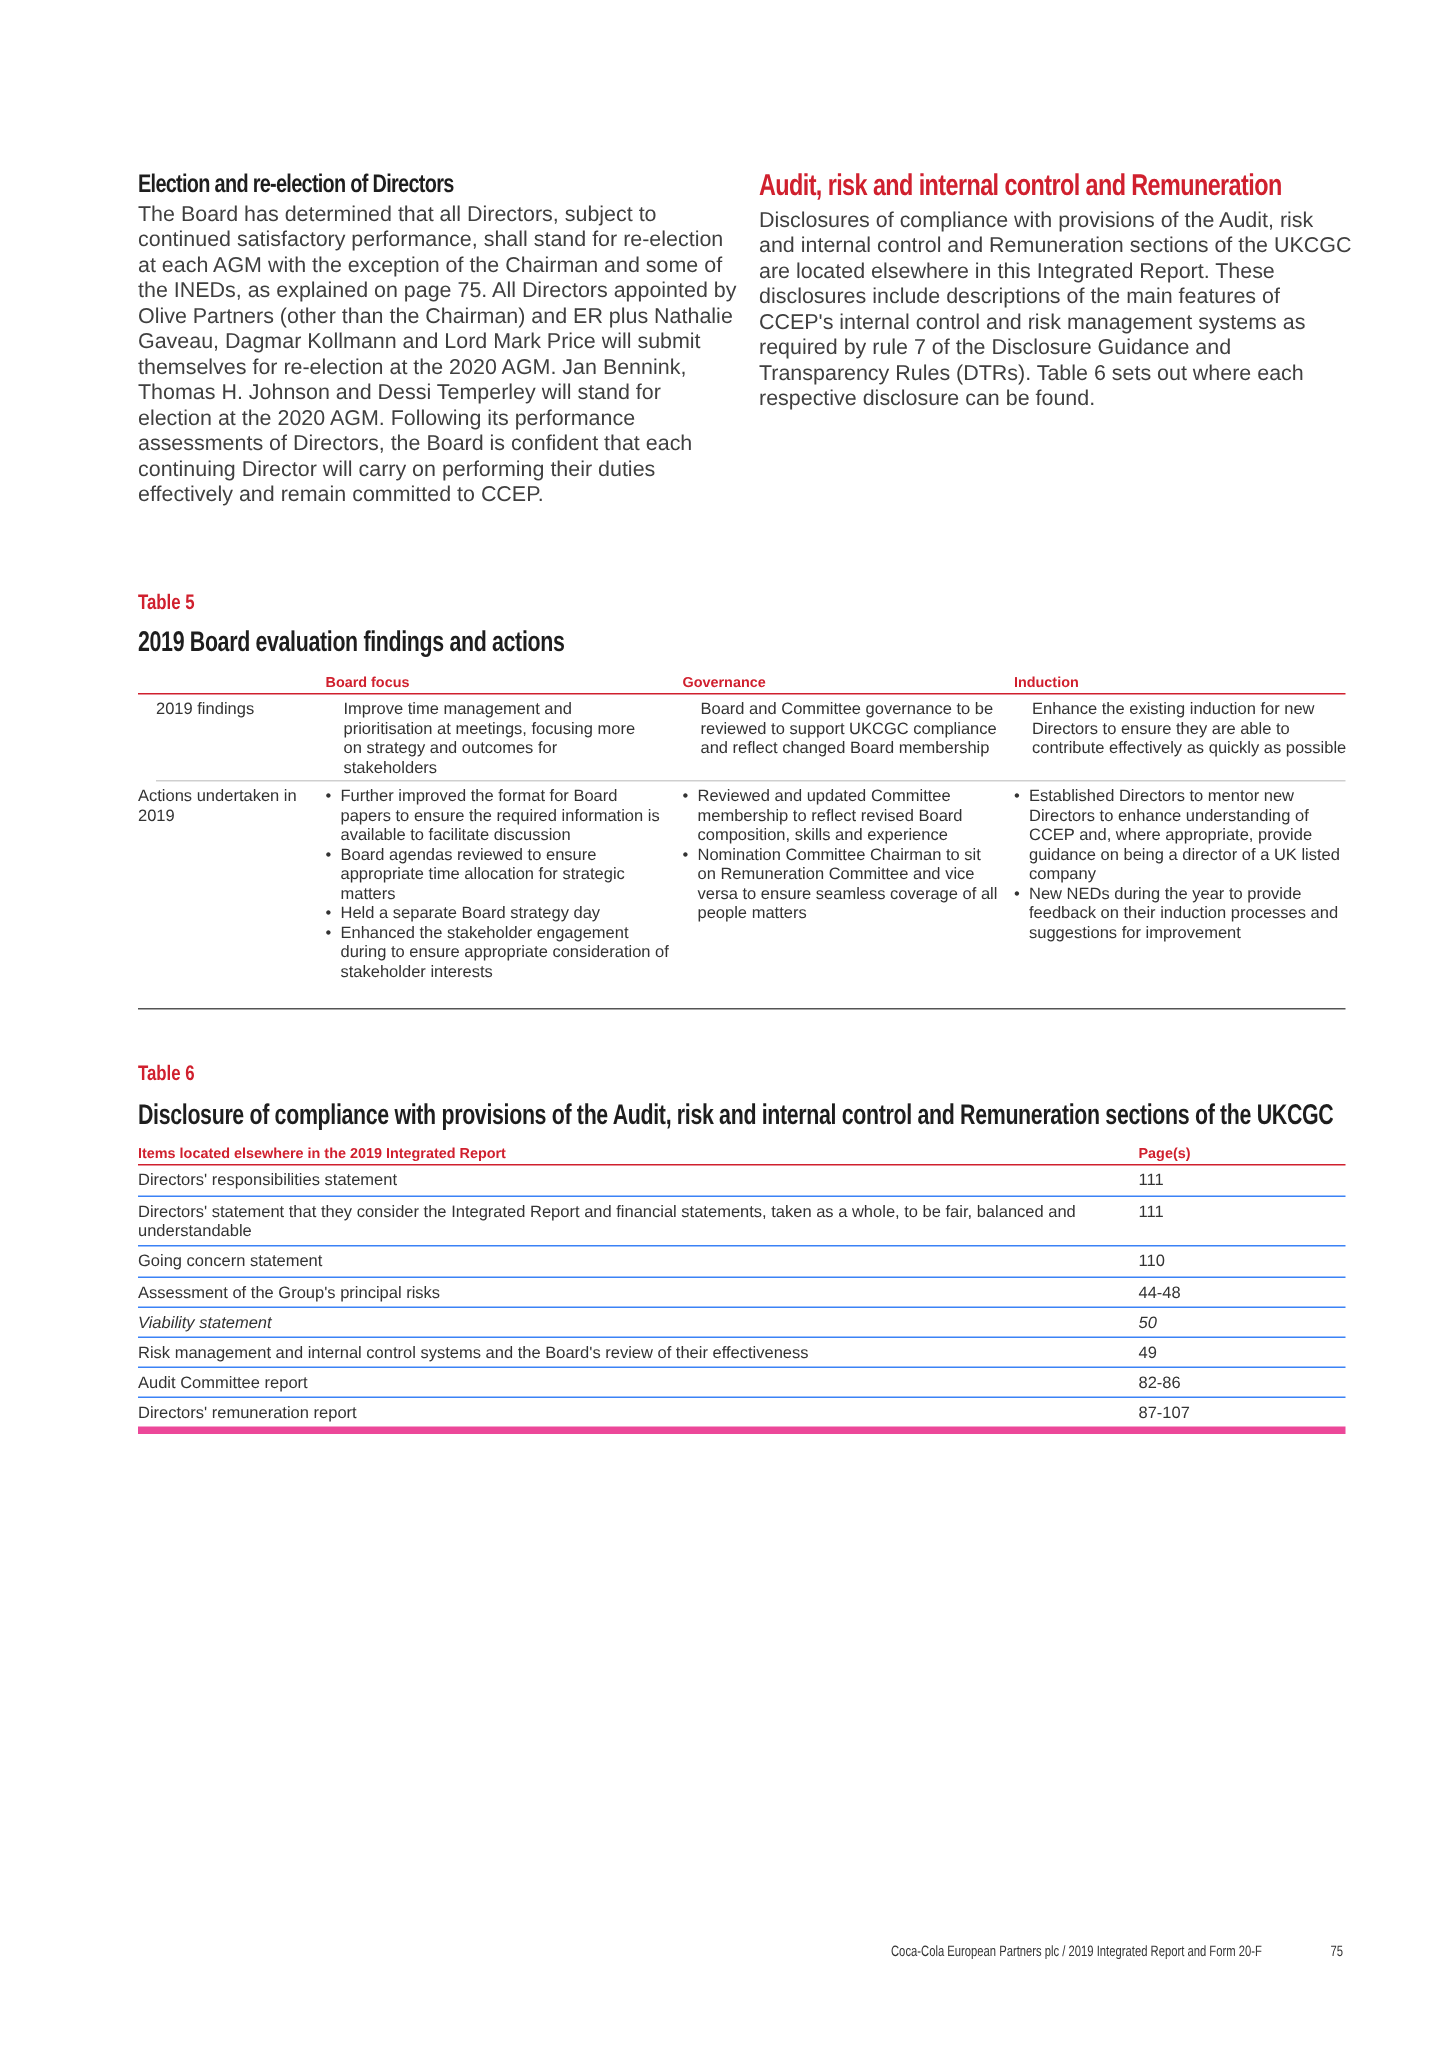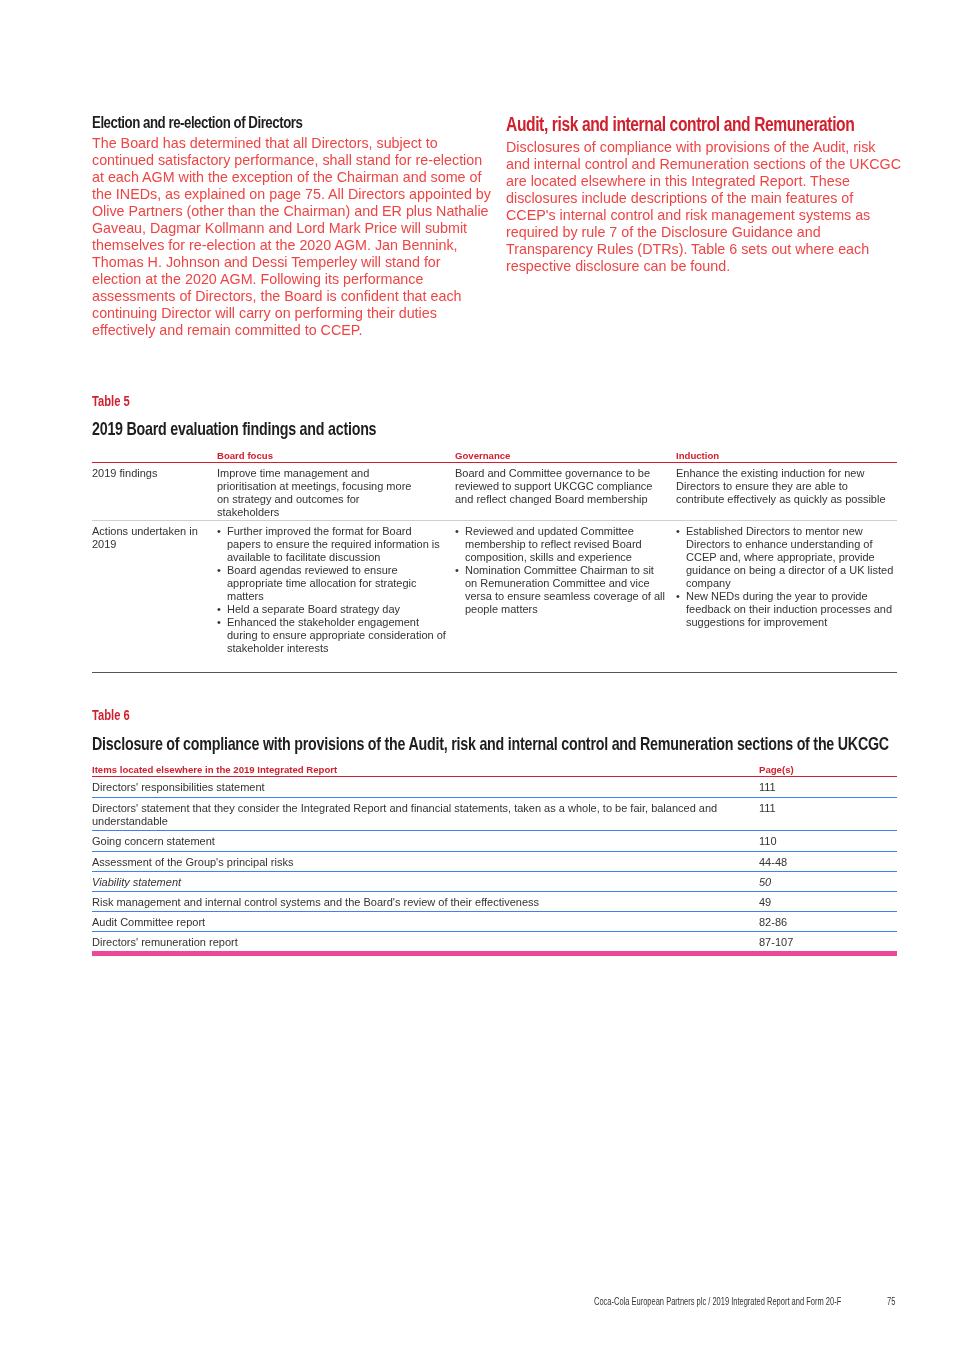--- a/index.html
+++ b/index.html
@@ -3,21 +3,21 @@
 <meta charset="utf-8">
 <style>
   html, body { margin: 0; padding: 0; background: #ffffff; }
   body { width: 965px; height: 1365px; position: relative; overflow: hidden; color: #2a2a2a; font-family: "Liberation Sans", sans-serif; }
   .cond { font-family: "Liberation Sans", sans-serif; transform-origin: 0 0; display: inline-block; white-space: nowrap; }
 
   .col-left { position: absolute; left: 92px; top: 113px; width: 400px; }
   .col-right { position: absolute; left: 506px; top: 113px; width: 395px; }
   .h-black { font-size: 17px; font-weight: bold; letter-spacing: -0.6px; transform: scaleX(0.78); color: #1e1e1e; height: 22px; }
   .h-red { font-size: 20px; font-weight: bold; letter-spacing: -0.5px; transform: scaleX(0.78); color: #d0202e; height: 26px; }
-  .body-text { font-size: 14.3px; line-height: 17px; color: #ef4444; margin: 0; }
+  .body-text { font-size: 14.3px; line-height: 17px; color: #404040; margin: 0; }
 
   .table-label { position: absolute; left: 92px; font-size: 14px; font-weight: bold; color: #d0202e; transform: scaleX(0.8); transform-origin: 0 0; }
   .table-title { position: absolute; left: 92px; font-size: 19px; font-weight: bold; color: #1e1e1e; transform: scaleX(0.75); transform-origin: 0 0; white-space: nowrap; letter-spacing: -0.3px; }
 
   .t5 { position: absolute; left: 92px; top: 447px; width: 805px; font-size: 11px; line-height: 13px; color: #333; }
   .t5 .hdr { position: relative; height: 15px; border-bottom: 1px solid #d0202e; }
   .t5 .hdr span { position: absolute; top: 2px; font-weight: bold; color: #d0202e; font-size: 9.6px; }
   .t5 .row { position: relative; }
   .t5 .cell { position: absolute; top: 4px; }
   .t5 ul { list-style: none; margin: 0; padding: 0; }
@@ -52,21 +52,21 @@
 
 <div class="table-label" style="top:393px;">Table 5</div>
 <div class="table-title" style="top:418px;">2019 Board evaluation findings and actions</div>
 
 <div class="t5">
   <div class="hdr">
     <span style="left:125px;">Board focus</span>
     <span style="left:363px;">Governance</span>
     <span style="left:584px;">Induction</span>
   </div>
-  <div class="row sep-grey" style="height:57px;">
+  <div class="row sep-grey" style="height:57px;margin-left:12px;">
     <div class="cell" style="left:0; width:120px;">2019 findings</div>
     <div class="cell" style="left:125px; width:205px;">Improve time management and prioritisation at meetings, focusing more on strategy and outcomes for stakeholders</div>
     <div class="cell" style="left:363px; width:200px;">Board and Committee governance to be reviewed to support UKCGC compliance and reflect changed Board membership</div>
     <div class="cell" style="left:584px; width:215px;">Enhance the existing induction for new Directors to ensure they are able to contribute effectively as quickly as possible</div>
   </div>
   <div class="row sep-dark" style="height:151px;">
     <div class="cell" style="left:0; width:115px;">Actions undertaken in 2019</div>
     <ul class="cell" style="left:125px; width:230px;">
       <li>Further improved the format for Board papers to ensure the required information is available to facilitate discussion</li>
       <li>Board agendas reviewed to ensure appropriate time allocation for strategic matters</li>

